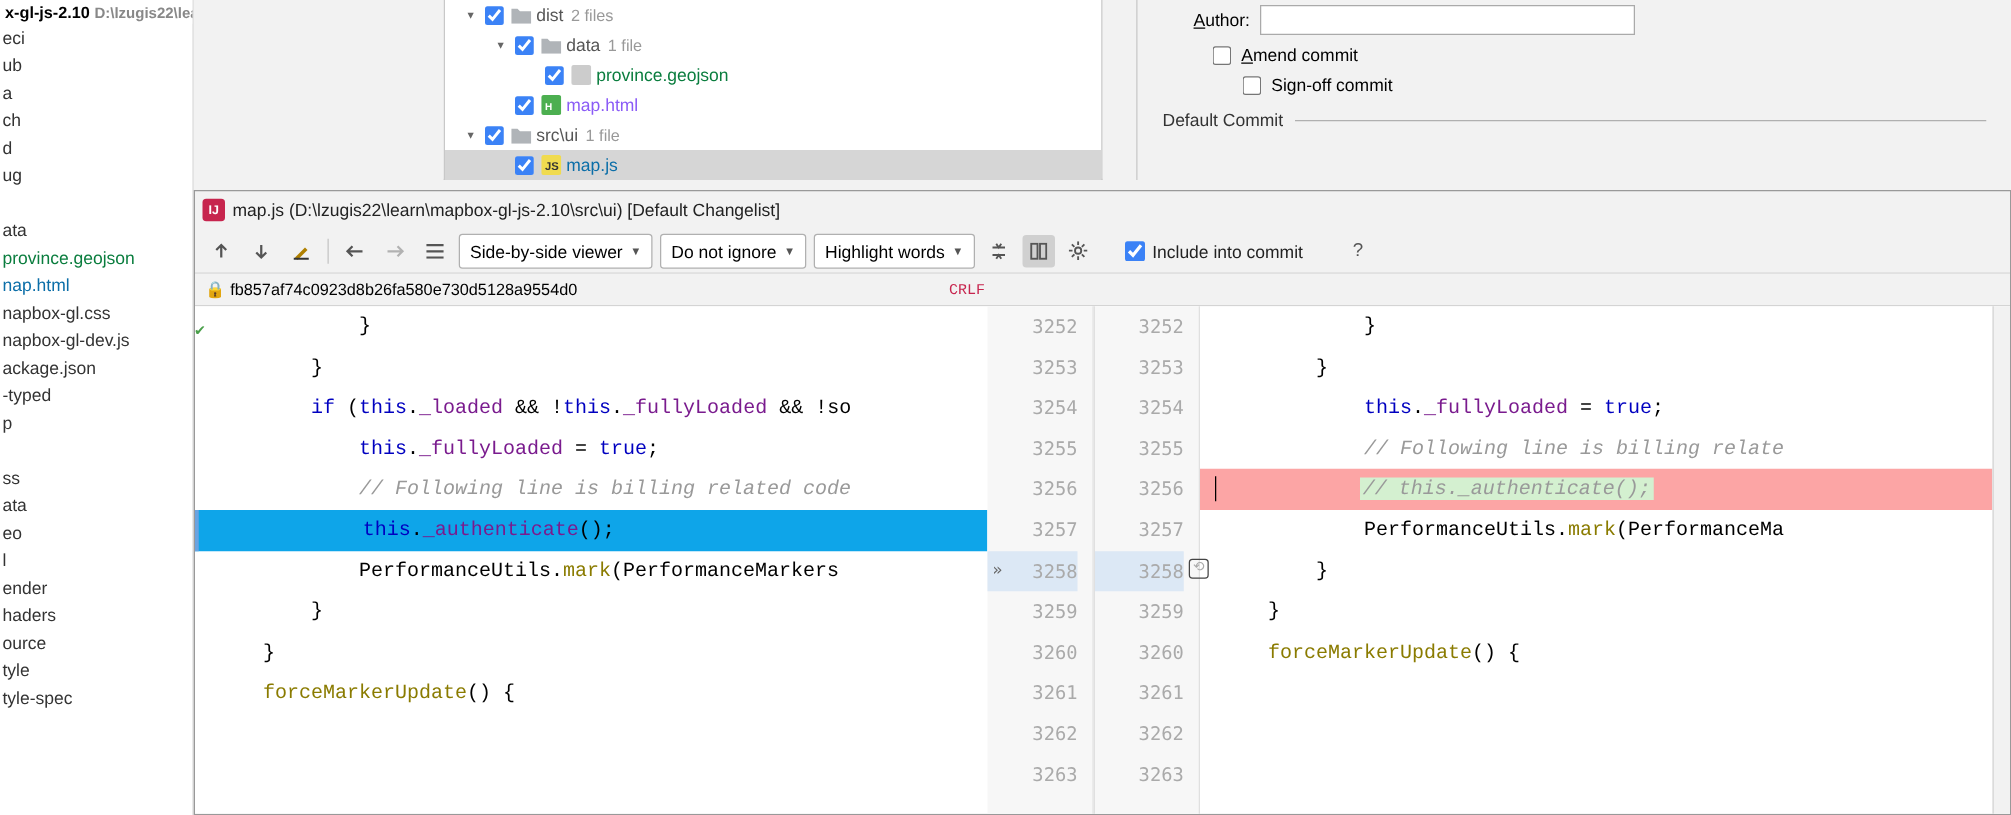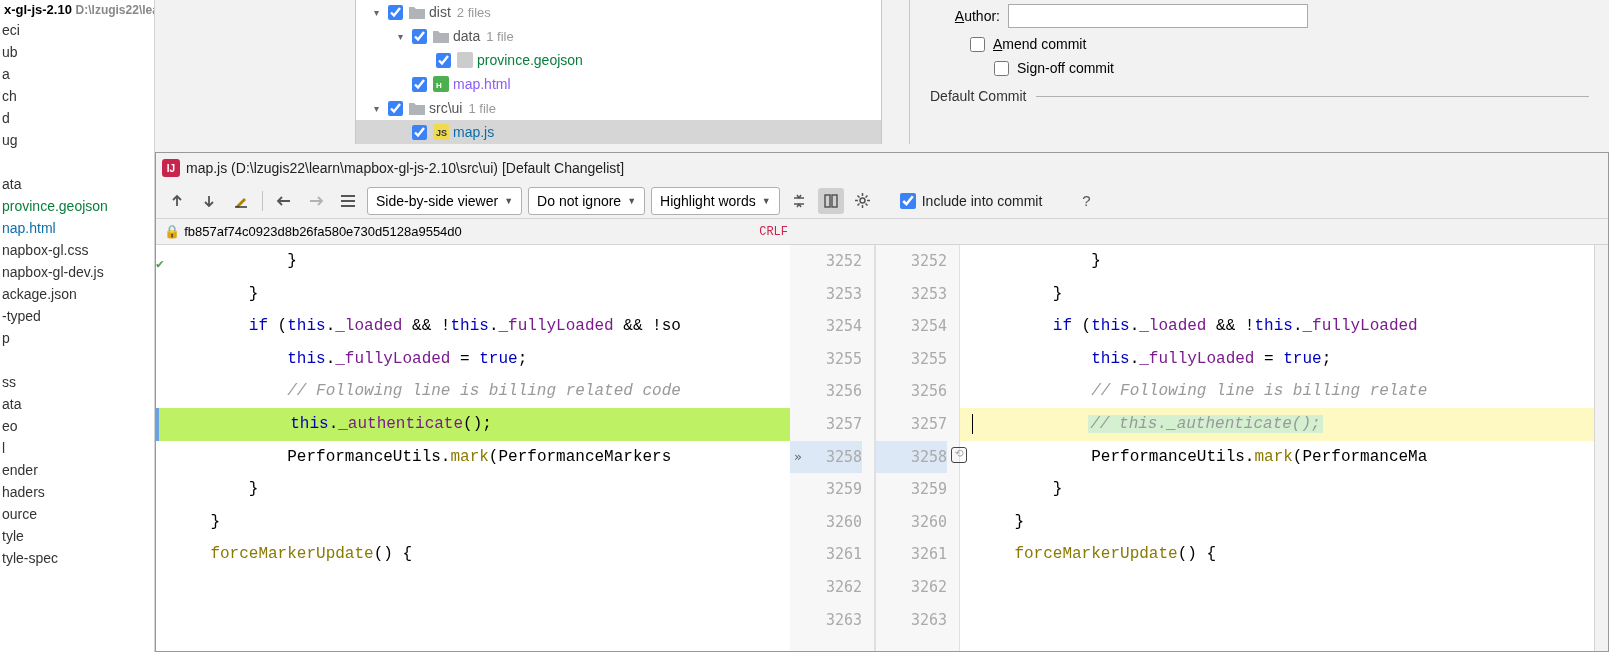--- a/index.html
+++ b/index.html
@@ -60,22 +60,22 @@
 .diff-body { position: absolute; top: 92px; left: 0; right: 0; bottom: 0; display: flex; background: #fff; }
 .code-pane { flex: 1; position: relative; font-family: Consolas, "Courier New", monospace; font-size: 16px; line-height: 32.6px; overflow: hidden; }
 .code-pane .line { white-space: pre; padding-left: 16px; }
 .gutter { width: 85px; background: #f7f7f7; border-left: 1px solid #e0e0e0; border-right: 1px solid #e0e0e0; font-family: Consolas, monospace; font-size: 15px; color: #aaa; text-align: right; padding-right: 12px; line-height: 32.6px; position: relative; }
 .gutter .gline { height: 32.6px; position: relative; }
 .gutter.left { border-left: none; }
 .gutter .hl { background: #dce8f5; }
 .gutter .arrow-apply { position: absolute; left: 4px; font-size: 13px; color: #666; }
 .gutter .revert { position: absolute; right: -20px; top: 6px; width: 16px; height: 16px; border: 1.5px solid #444; border-radius: 3px; display: flex; align-items: center; justify-content: center; font-size: 11px; }
 
-.code-pane .line.hl-blue { background: #bef264; }
-.code-pane .line.hl-green-wrap { background: #fef9c3; }
+.code-pane .line.hl-blue { background: #0ea5e9; }
+.code-pane .line.hl-green-wrap { background: #fca5a5; }
 .code-pane .green-box { background: #d4f0d0; padding: 0 2px; }
 .code-pane .blue-border { border-left: 3px solid #6aa3e0; }
 
 
 .kw { color: #0000c0; font-weight: 500; }
 .prop { color: #7a1b8e; }
 .comment { color: #999; font-style: italic; }
 .plain { color: #000; }
 .yellow { color: #8a7b00; }
 
@@ -365,21 +365,20 @@
         <div class="gline">3259</div>
         <div class="gline">3260</div>
         <div class="gline">3261</div>
         <div class="gline">3262</div>
         <div class="gline">3263</div>
       </div>
     <div class="code-pane" id="right-pane">
         <div class="line">            <span class="plain">}</span></div>
         <div class="line">        <span class="plain">}</span></div>
         <div class="line"><span class="plain"></span></div>
-        <div class="line">        <span class="kw">if</span> (<span class="kw">this</span>.<span class="prop">_loaded</span> &amp;&amp; !<span class="kw">this</span>.<span class="prop">_fullyLoaded</span></div>
         <div class="line">            <span class="kw">this</span>.<span class="prop">_fullyLoaded</span> = <span class="kw">true</span>;</div>
         <div class="line">            <span class="comment">// Following line is billing relate</span></div>
         <div class="line hl-green-wrap" style="padding-left: 12px;"><span class="caret-blink"></span>            <span class="green-box"><span class="comment">// this._authenticate();</span></span></div>
         <div class="line">            <span class="plain">PerformanceUtils.</span><span class="yellow">mark</span>(<span class="plain">PerformanceMa</span></div>
         <div class="line">        <span class="plain">}</span></div>
         <div class="line">    <span class="plain">}</span></div>
         <div class="line"><span class="plain"></span></div>
         <div class="line">    <span class="yellow">forceMarkerUpdate</span>() {</div>
       </div>
     <div class="markers"></div>

